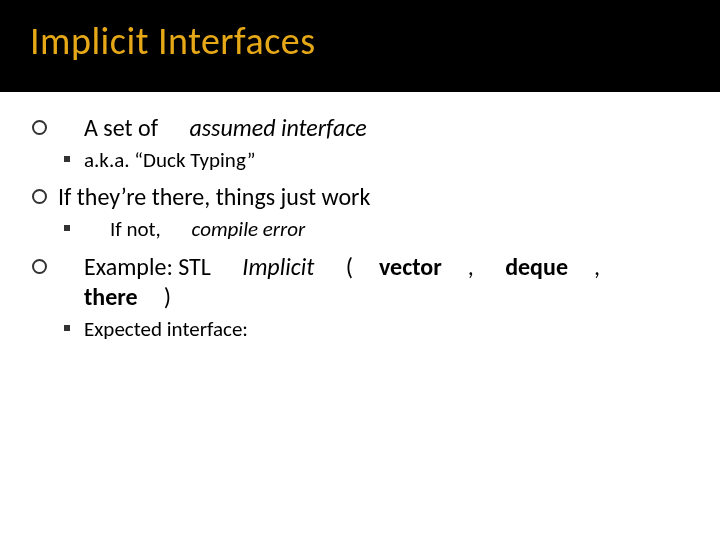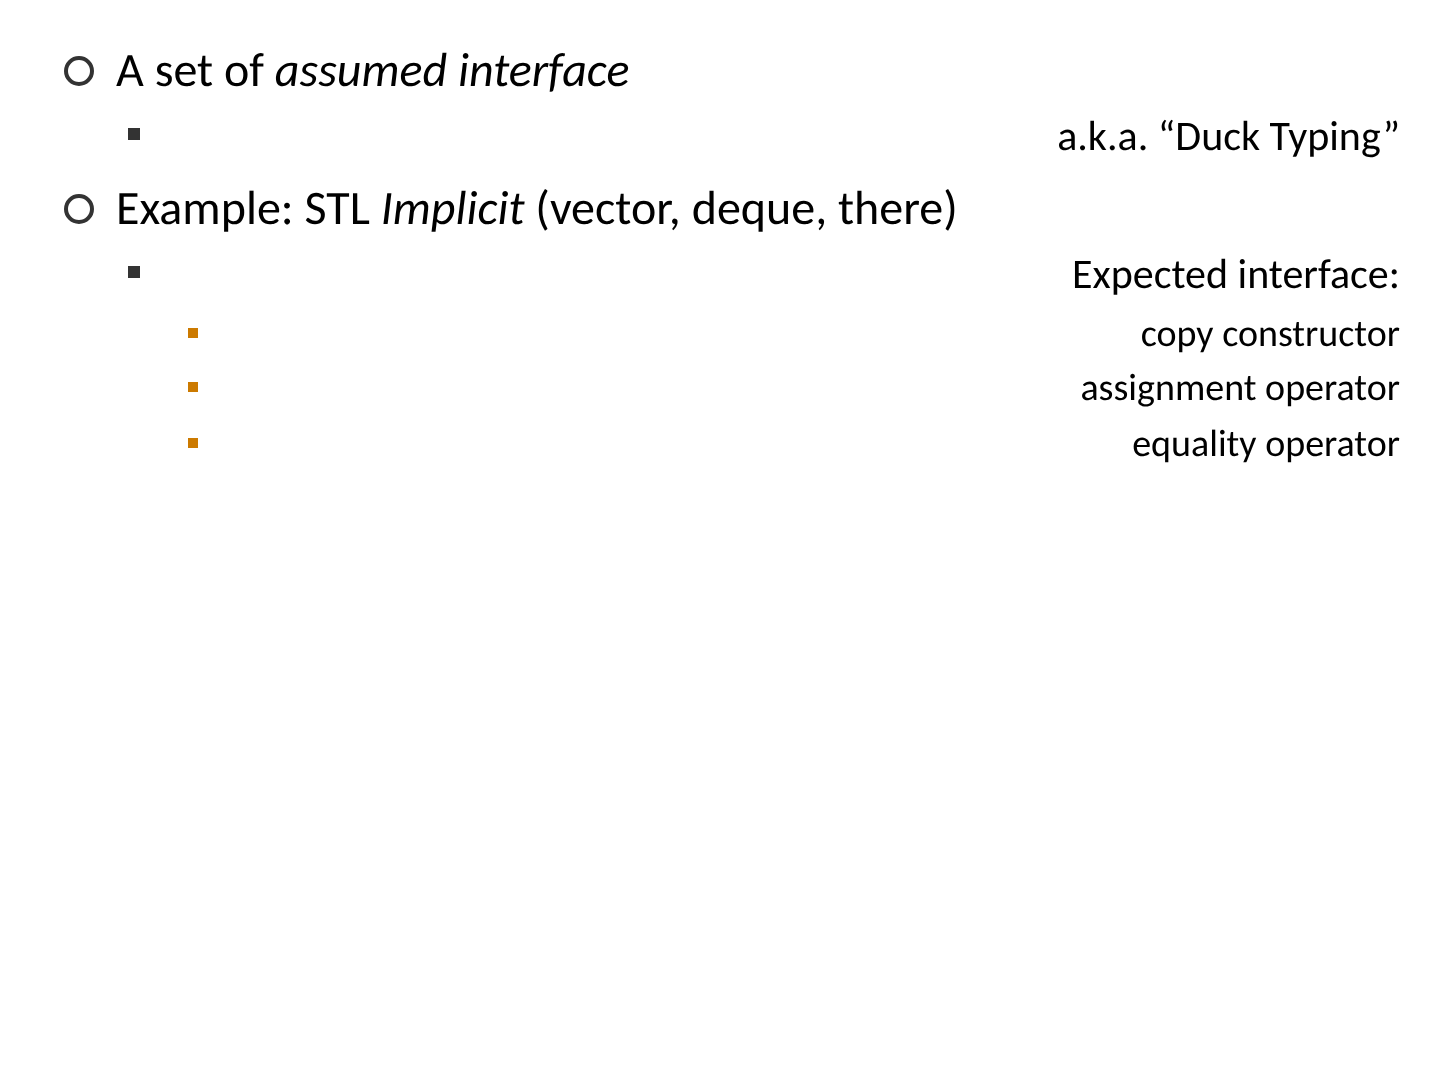--- a/index.html
+++ b/index.html
@@ -53,21 +53,20 @@
 
   
   .lvl2 {
     margin-top: 2px;
   }
   .lvl2 > li {
     position: relative;
     padding: 2px 0 2px 26px;
     font-size: 21px;
     line-height: 1.3;
-    text-align: right;
   }
   .lvl2 > li::before {
     content: "";
     position: absolute;
     left: 6px;
     top: 11px;
     width: 6px;
     height: 6px;
     background: #333;
   }
@@ -87,50 +86,54 @@
     content: "";
     position: absolute;
     left: 6px;
     top: 10px;
     width: 5px;
     height: 5px;
     background: #cc7a00;
   }
 
   .italic { font-style: italic; }
-  .bold { font-weight: 400; }
+  .bold { font-weight: 700; }
 
-  .frag { display: inline; }
+  .frag { display: inline; margin-left: 26px; }
 </style>
 </head>
 <body>
 
 <div class="slide">
+  <div class="title-bar">Implicit Interfaces</div>
 
   <div class="content">
     <ul class="lvl1">
 
       <li>
         <span class="frag">A set of </span><span class="frag italic">assumed interface</span>
         <ul class="lvl2">
           <li><span>a.k.a. “Duck Typing”</span></li>
         </ul>
       </li>
 
+      <li>
+        <span>If they’re there, things just work</span>
+        <ul class="lvl2">
+          <li>
+            <span class="frag">If not, </span><span class="frag italic">compile error</span>
+          </li>
+        </ul>
+      </li>
 
       <li>
         <span class="frag">Example: STL </span><span class="frag italic">Implicit</span><span class="frag"> (</span><span class="frag bold">vector</span><span class="frag">, </span><span class="frag bold">deque</span><span class="frag">, </span><span class="frag bold">there</span><span class="frag">)</span>
         <ul class="lvl2">
           <li>
             <span>Expected interface:</span>
-            <ul class="lvl3">
-              <li><span>copy constructor</span></li>
-              <li><span>assignment operator</span></li>
-              <li><span>equality operator</span></li>
-            </ul>
           </li>
         </ul>
       </li>
 
 
     </ul>
   </div>
 </div>
 
 </body></html>

